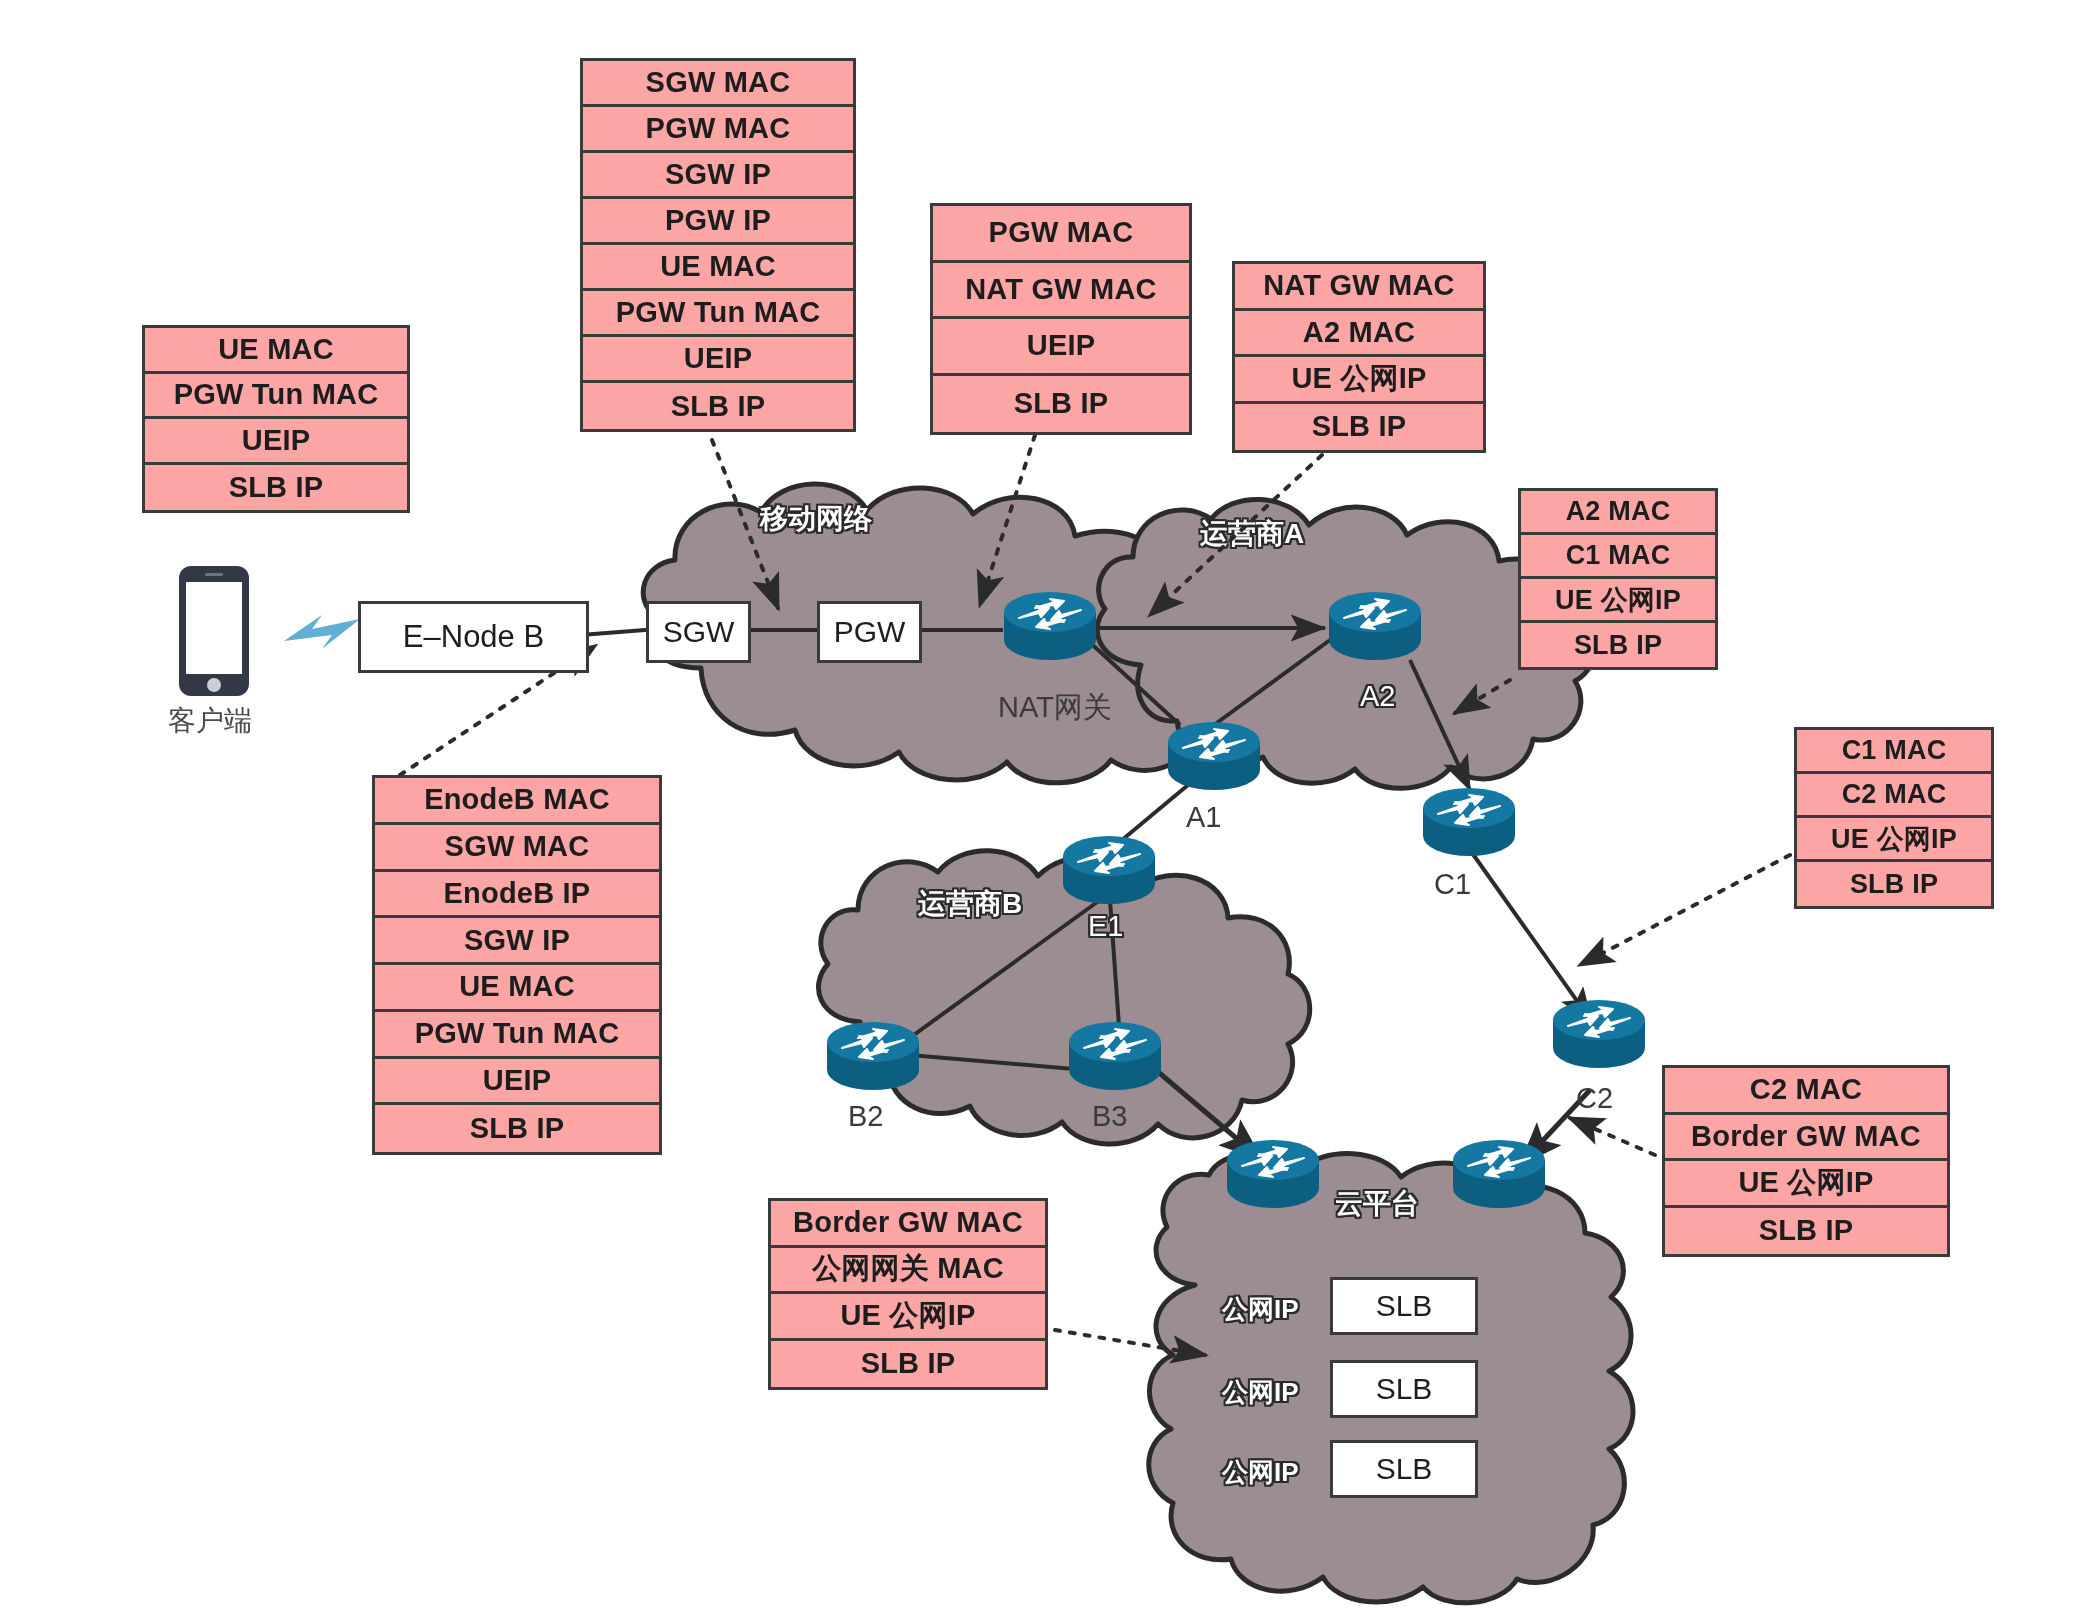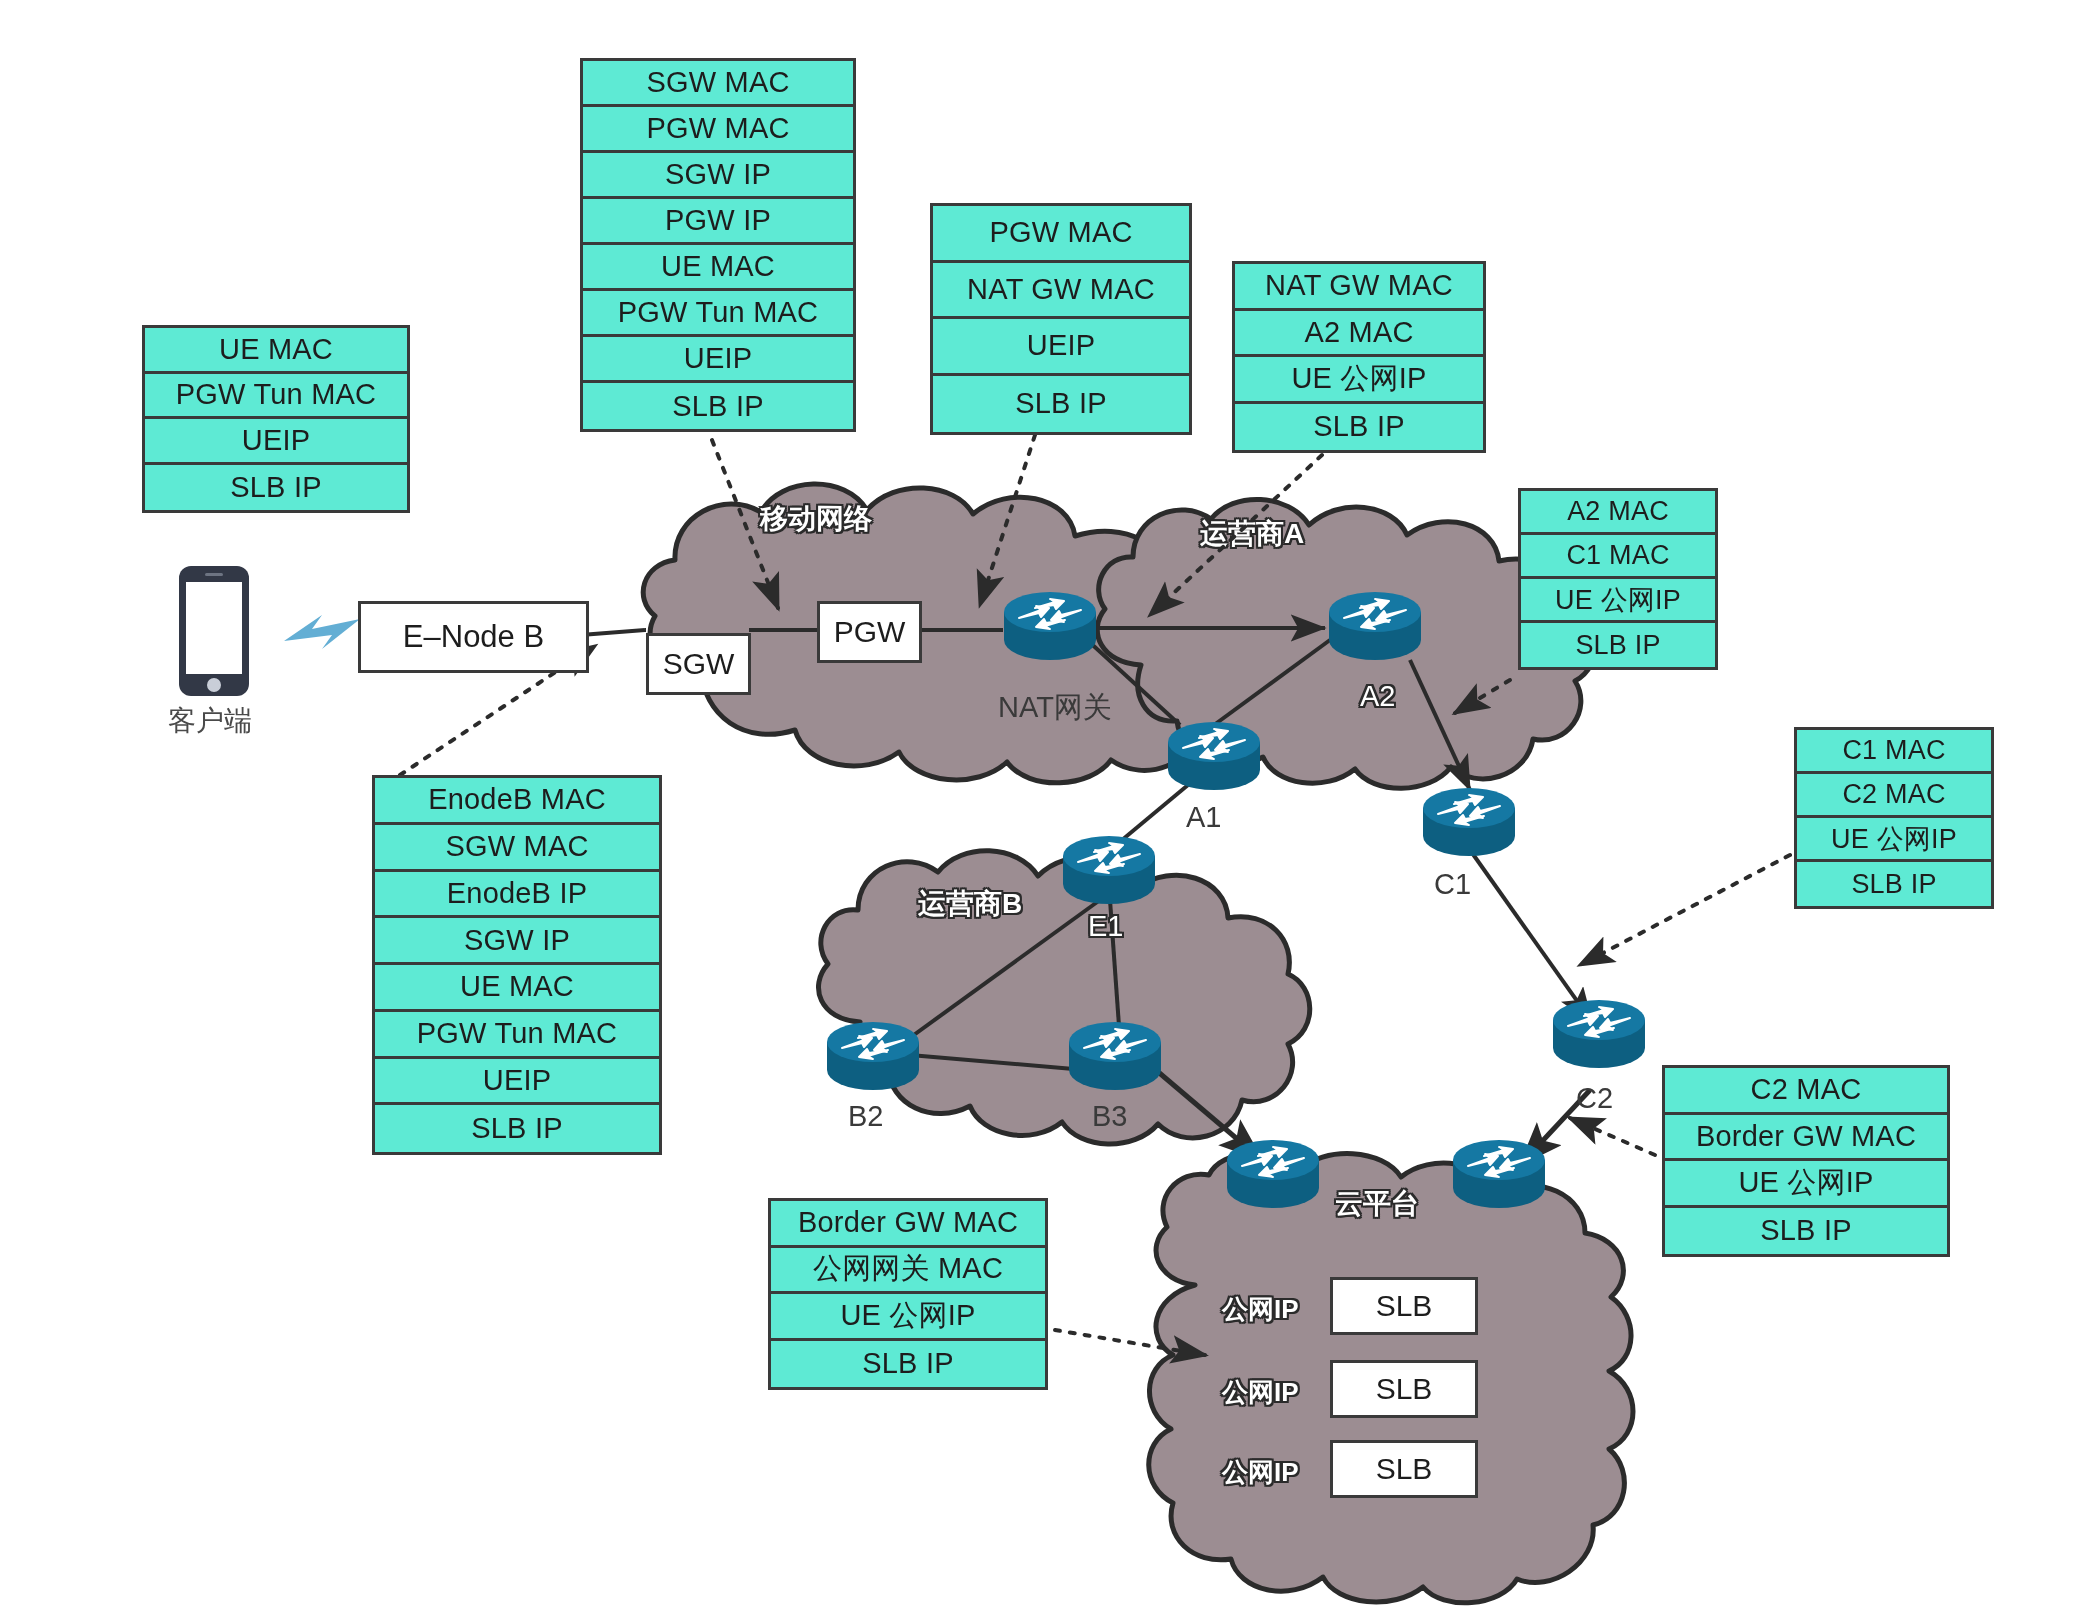--- a/index.html
+++ b/index.html
@@ -3,23 +3,23 @@
 <meta charset="utf-8">
 <title>Mobile Network Packet Header Diagram</title>
 <style>
   html,body{margin:0;padding:0;background:#ffffff;}
   body{font-family:"Liberation Sans","DejaVu Sans",sans-serif;}
   #canvas{position:relative;width:2091px;height:1620px;background:#fff;overflow:hidden;}
 
   
   .stack{position:absolute;border:3px solid #3a3a3a;box-sizing:border-box;background:#eddbe0;}
   .stack .row{
-    background:#5eead4;border-bottom:3px solid #3a3a3a;box-sizing:border-box;
+    background:#fca5a5;border-bottom:3px solid #3a3a3a;box-sizing:border-box;
     display:flex;align-items:center;justify-content:center;
-    color:#1d1d1d;white-space:nowrap;letter-spacing:.2px;
+    color:#1d1d1d;white-space:nowrap;letter-spacing:.2px;font-weight:bold;
   }
   .stack .row:last-child{border-bottom:none;}
 
   
   .wbox{position:absolute;background:#ffffff;border:3px solid #3a3a3a;box-sizing:border-box;
         display:flex;align-items:center;justify-content:center;color:#1d1d1d;white-space:nowrap;}
 
   
   .cloud{position:absolute;}
   .cloud svg{display:block;overflow:visible;}
@@ -175,21 +175,21 @@
   </div>
   <span class="clientcap" style="left:168px;top:702px;font-size:28px;">客户端</span>
 
   <div class="bolt" style="left:278px;top:603px;width:86px;height:58px;">
     <svg width="86" height="58" viewBox="0 0 86 58">
       <path d="M6,38 L44,12 L34,26 L82,16 L44,46 L54,32 Z" fill="#63aed4"></path>
     </svg>
   </div>
 
   <div class="wbox" style="left:358px;top:601px;width:231px;height:72px;font-size:31px;">E–Node B</div>
-  <div class="wbox" style="left:646px;top:601px;width:105px;height:62px;font-size:30px;margin-top:32px;">SGW</div>
+  <div class="wbox" style="left:646px;top:601px;width:105px;height:62px;font-size:30px;">SGW</div>
   <div class="wbox" style="left:817px;top:601px;width:105px;height:62px;font-size:30px;">PGW</div>
 
   <div class="router" style="left:1003px;top:592px;width:94px;height:68px;">
     <svg width="94" height="68" viewBox="0 0 94 68">
       <path d="M1,20 L1,48 A46,20 0 0 0 93,48 L93,20 Z" fill="#0d5f81"></path>
       <ellipse cx="47" cy="20" rx="46" ry="20" fill="#1578a3"></ellipse>
       <g fill="#ffffff" stroke="#ffffff" stroke-width="2" stroke-linejoin="round">
         <path d="M16,26 L38,18 L33,14 L46,16 L38,25 L36,21 Z"></path>
         <path d="M78,18 L56,26 L61,30 L48,28 L56,19 L58,23 Z"></path>
         <path d="M28,10 L48,4 L43,1 L57,3 L49,11 L47,7 Z" transform="translate(4,6)"></path>

